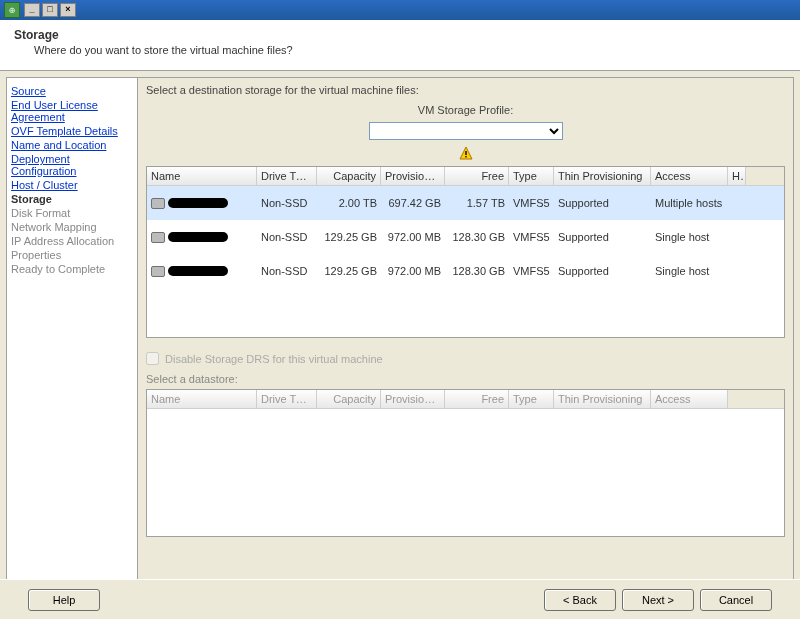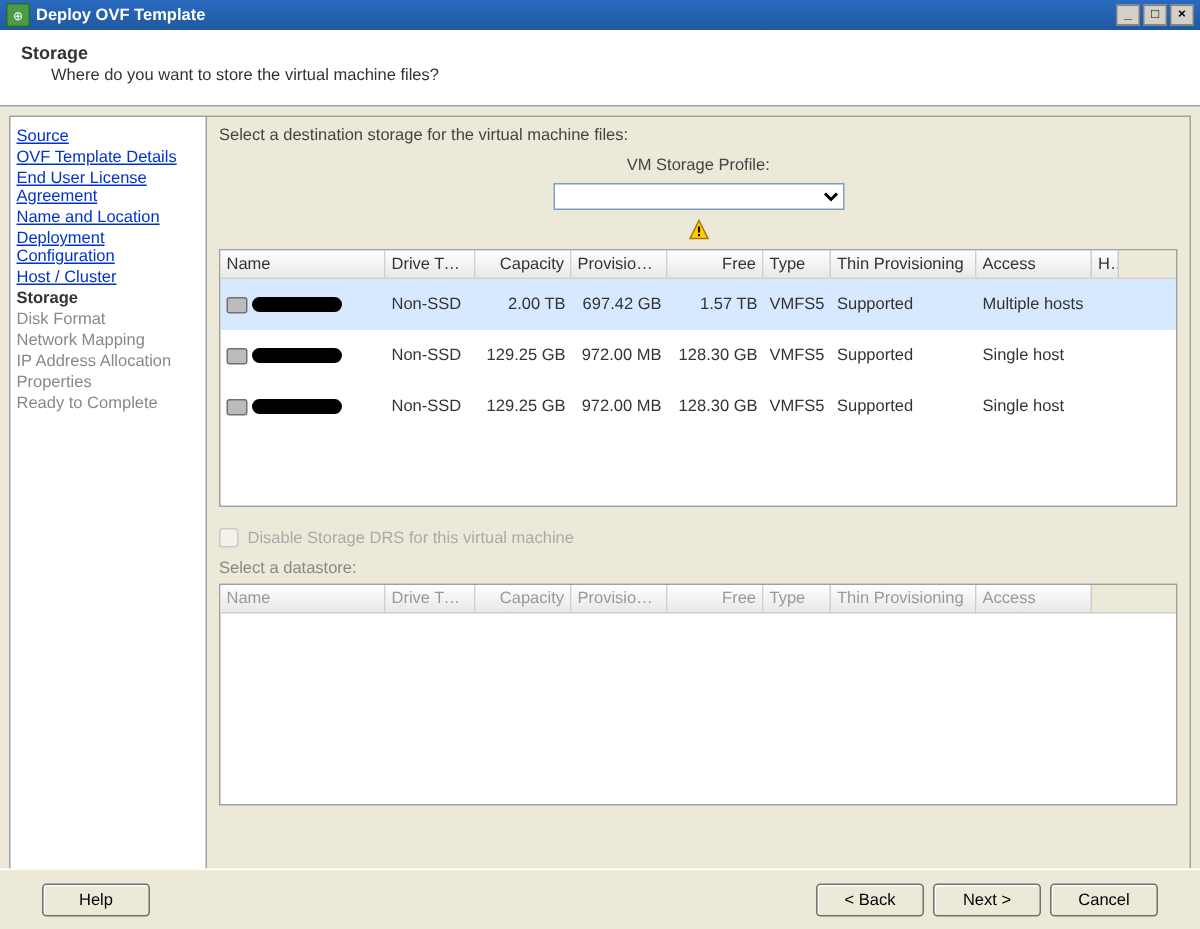--- a/index.html
+++ b/index.html
@@ -60,38 +60,37 @@
 .footer { position: absolute; bottom: 0; left: 0; right: 0; height: 40px; background: #ece9d8; border-top: 1px solid #fff; display: flex; align-items: center; padding: 0 28px; }
 .footer .left { flex: 1; }
 .btn { min-width: 72px; height: 22px; background: #ece9d8; border: 1px solid #707070; border-radius: 3px; padding: 0 12px; margin-left: 6px; cursor: pointer; box-shadow: inset 1px 1px 0 #fff; }
 .footer .left .btn { margin-left: 0; }
 </style>
 </head>
 <body>
 
 <div class="titlebar">
   <span class="icon">⊕</span>
-  <span class="title">Deploy OVF Template</span>
   <div class="winbtns">
     <div class="winbtn">_</div>
     <div class="winbtn">□</div>
     <div class="winbtn">×</div>
   </div>
 </div>
 
 <div class="header">
   <h2>Storage</h2>
   <div class="subtitle">Where do you want to store the virtual machine files?</div>
 </div>
 
 <div class="body">
   <div class="sidebar" id="sidebar">
       <span class="step ">Source</span>
+      <span class="step ">End User License Agreement</span>
       <span class="step ">OVF Template Details</span>
-      <span class="step ">End User License Agreement</span>
       <span class="step ">Name and Location</span>
       <span class="step ">Deployment Configuration</span>
       <span class="step ">Host / Cluster</span>
       <span class="step active">Storage</span>
       <span class="step pending">Disk Format</span>
       <span class="step pending">Network Mapping</span>
       <span class="step pending">IP Address Allocation</span>
       <span class="step pending">Properties</span>
       <span class="step pending">Ready to Complete</span>
     </div>

